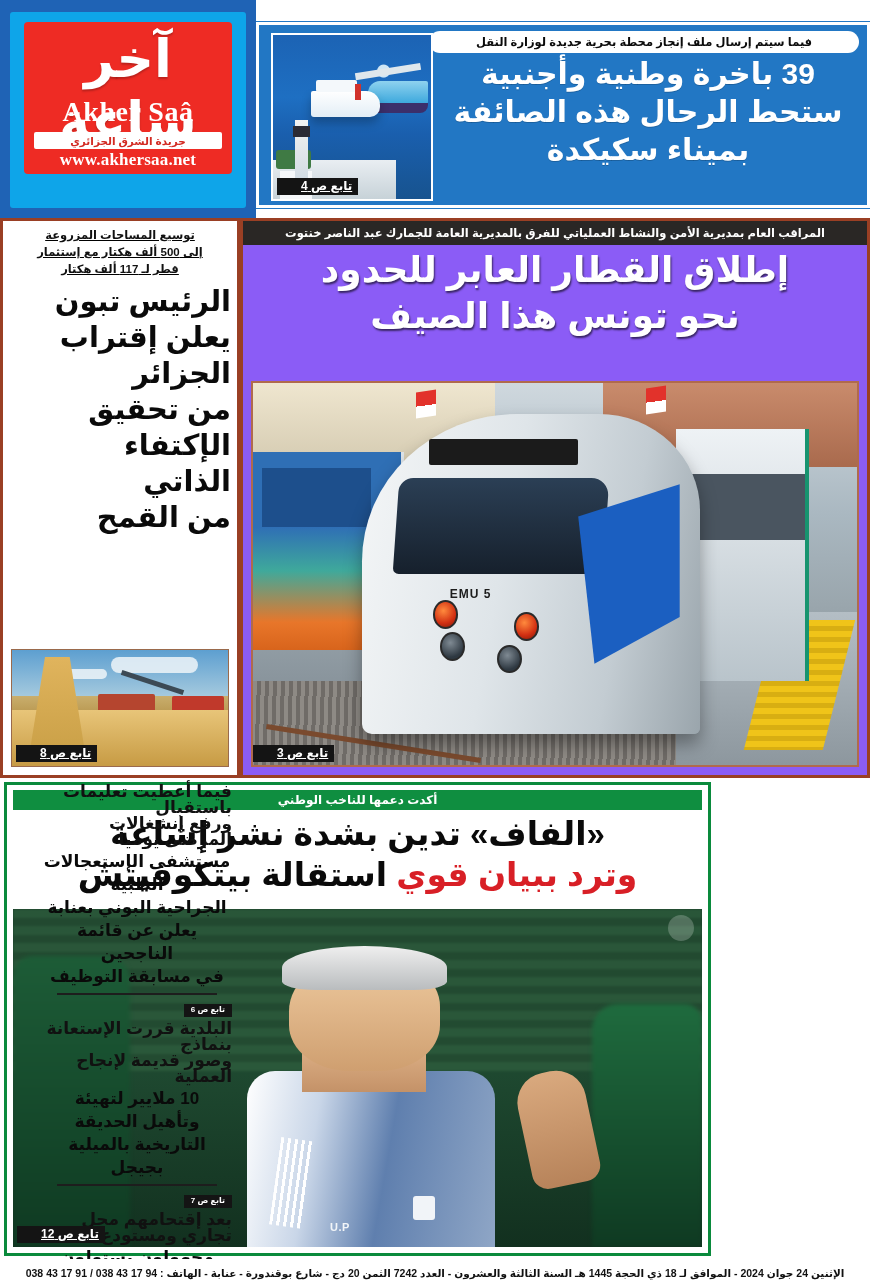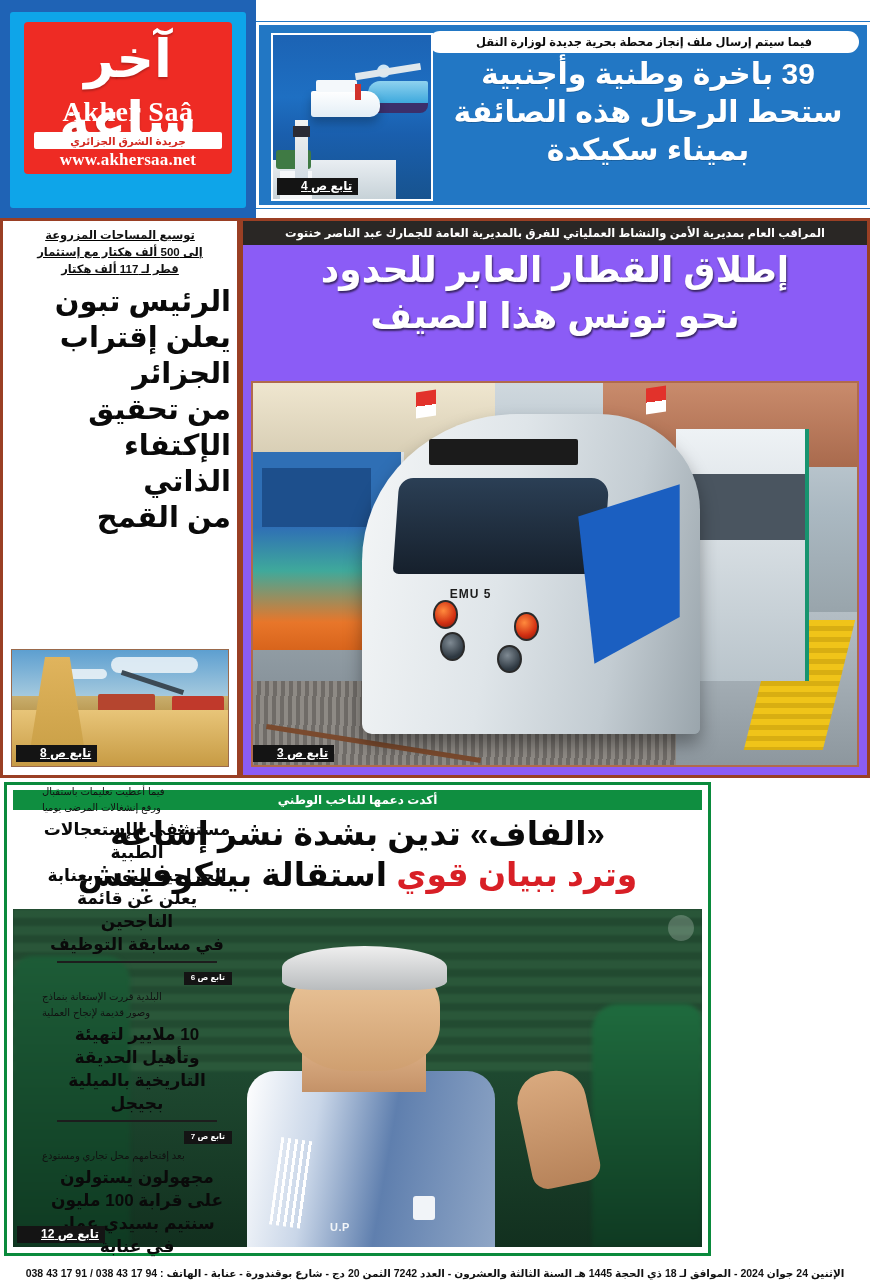--- a/index.html
+++ b/index.html
@@ -301,21 +301,21 @@
   
   .botrow{ position:absolute; left:0; top:782px; width:870px; height:478px; }
 
   
   .leftcol{
     position:absolute; right:632px; top:0; width:202px; height:472px;
     padding:2px 6px 0 6px;
   }
   .brief{ margin-bottom:4px; }
   .brief .kick{
-    text-align:left; font-size:10px; font-weight:normal; color:#111; line-height:16px;
+    text-align:right; font-size:17px; font-weight:bold; color:#111; line-height:16px;
   }
   .brief .head{ margin-top:2px; }
   .brief .head div{
     text-align:center; font-weight:bold; color:#0a0a0a;
     font-size:17px; line-height:23px; letter-spacing:-.3px;
   }
   .brief .rule{
     margin:5px auto 0 auto; width:84%; height:2px; background:#1d1d1d;
   }
   .brief .badgewrap{ margin-top:3px; text-align:right; }

